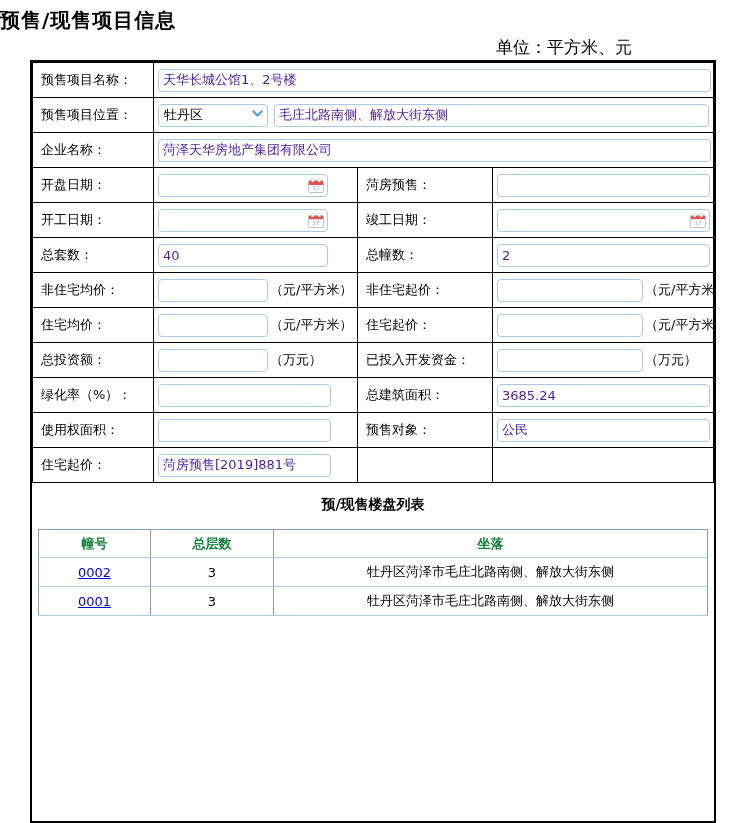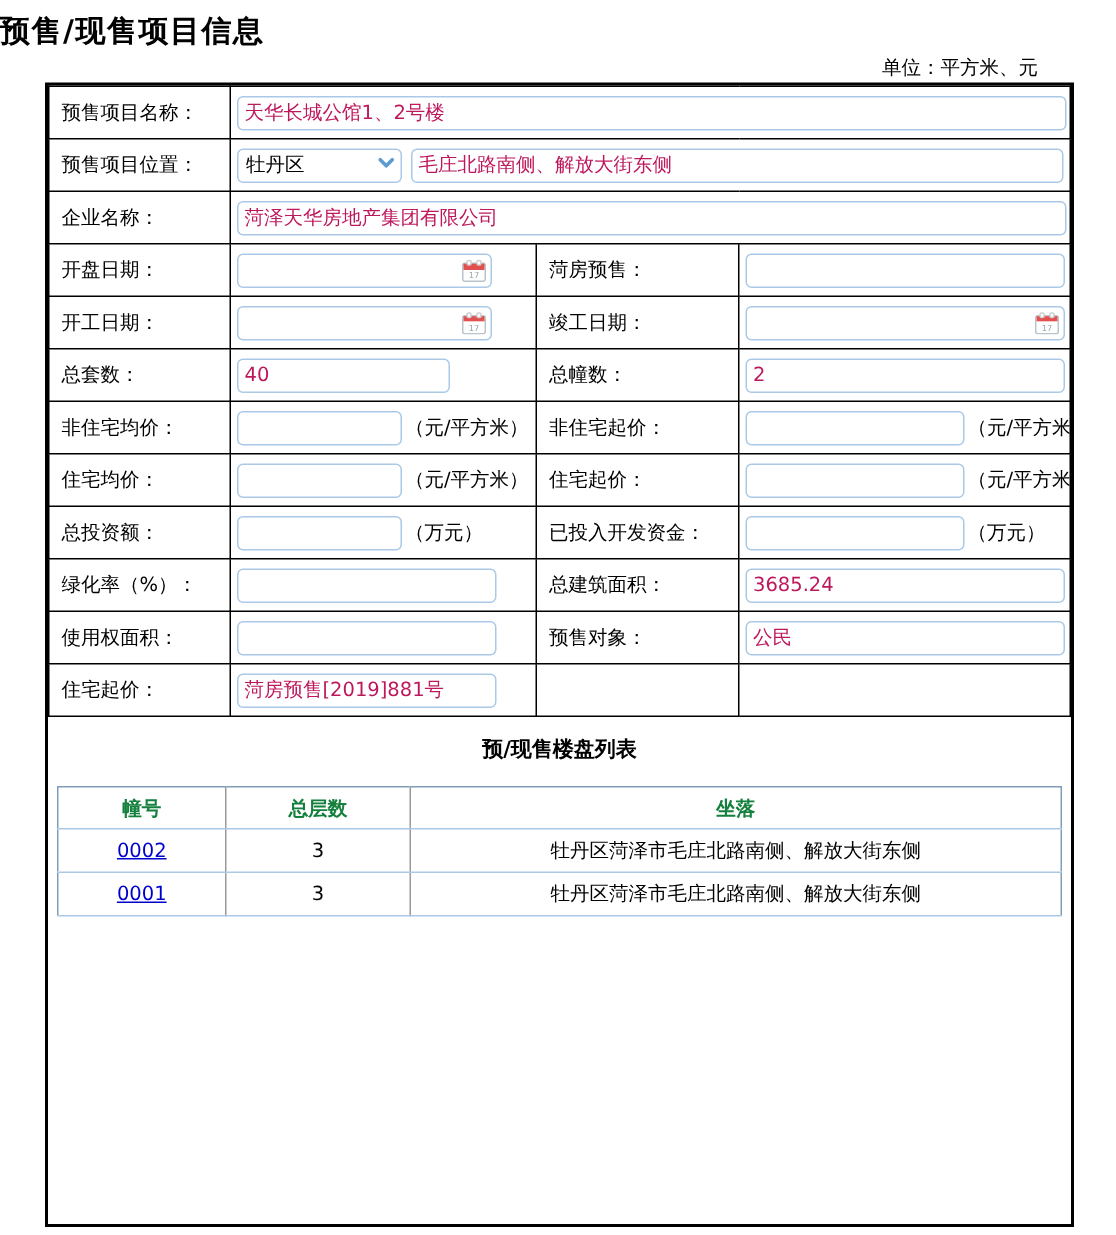--- a/index.html
+++ b/index.html
@@ -7,42 +7,42 @@
   body {
     width: 744px; height: 823px; position: relative;
     font-family: "DejaVu Sans", "Liberation Sans", sans-serif;
     color: #000;
   }
   .page-title {
     text-align: left; font-size: 20px; font-weight: bold;
     padding-top: 7px; letter-spacing: 1px;
   }
   .unit-note {
-    text-align: right; font-size: 13px;
-    padding-right: 52px; margin-top: 2px; margin-bottom: 1px;
+    text-align: right; font-size: 17px;
+    padding-right: 112px; margin-top: 2px; margin-bottom: 1px;
   }
   .outer-box {
     margin-left: 30px; width: 686px; height: 763px;
     border: 2px solid #000; background: #fff;
   }
   
   table.form-table { border-collapse: collapse; width: 100%; table-layout: fixed; }
   table.form-table td {
     border: 1px solid #000; height: 35px; vertical-align: middle;
     font-size: 13px; overflow: hidden; white-space: nowrap;
   }
   td.lbl { padding-left: 8px; }
   td.val { padding-left: 4px; }
   .inp {
     height: 23px; border: 1px solid #a9c9e6; border-radius: 4px;
-    font-size: 13px; padding: 0 4px; color: #be185d; background: #fff;
+    font-size: 13px; padding: 0 4px; color: #4c1d95; background: #fff;
     font-family: inherit; outline: none; vertical-align: middle;
   }
   .inp.w-full  { width: 553px; }
-  .inp.w-mid   { width: 142px; }
+  .inp.w-mid   { width: 170px; }
   .inp.w-right { width: 213px; }
   .inp.w-price { width: 110px; }
   .inp.w-price-r { width: 146px; }
   .inp.w-left173 { width: 173px; }
   .unit { font-size: 13px; margin-left: 2px; vertical-align: middle; }
   
   .combo {
     display: inline-flex; align-items: center; justify-content: space-between;
     width: 110px; height: 23px; border: 1px solid #a9c9e6; border-radius: 4px;
     padding: 0 2px 0 5px; margin-right: 6px; background:#fff; cursor: pointer;

